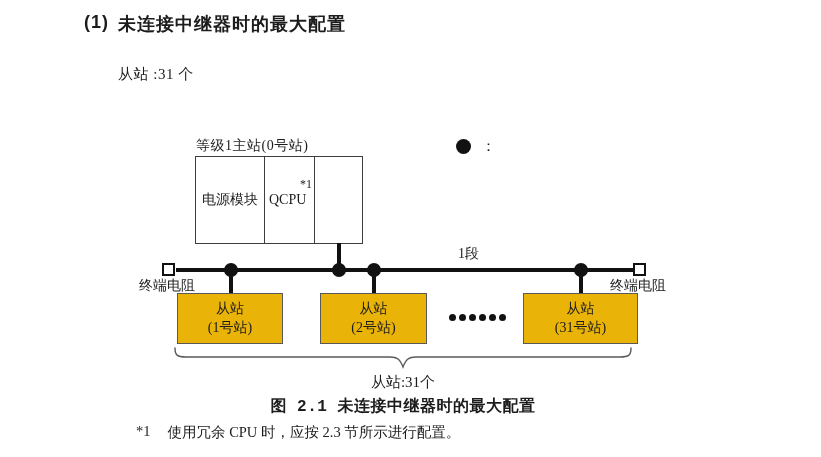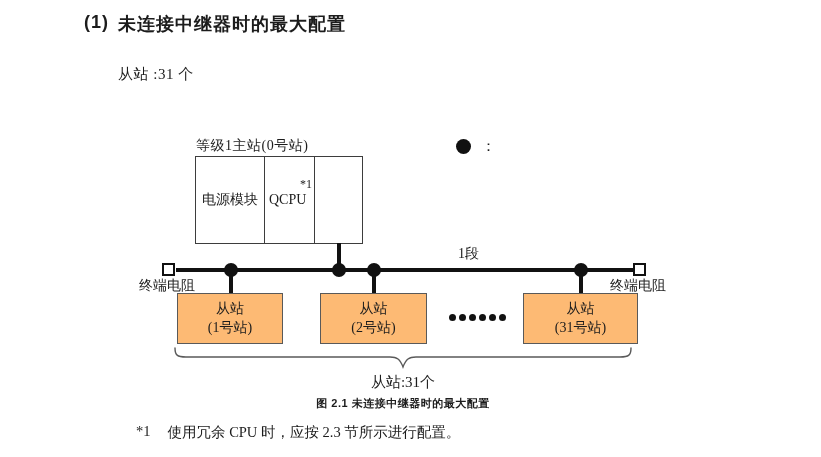--- a/index.html
+++ b/index.html
@@ -52,39 +52,39 @@
   .seg-label{left:458px;top:245px;font-size:14px;white-space:nowrap;}
   .cp{width:14px;height:14px;border-radius:50%;background:#111;top:263px;}
   .cp1{left:224px;} .cp2{left:332px;} .cp3{left:367px;} .cp4{left:574px;}
   .sdrop{width:4px;top:270px;height:23px;}
   .sd1{left:229px;} .sd2{left:372px;} .sd3{left:579px;}
 
   
   .slave{
     top:293px;height:51px;border:1.5px solid #595959;box-sizing:border-box;
     display:flex;flex-direction:column;justify-content:center;align-items:center;
-    font-size:14px;line-height:1.35;background:#fdba74;text-align:center;
+    font-size:14px;line-height:1.35;background:#eab308;text-align:center;
   }
   .slave1{left:177px;width:106px;}
   .slave2{left:320px;width:107px;}
   .slave3{left:523px;width:115px;}
 
   
   .dots{left:449px;top:314px;display:flex;gap:3px;align-items:center;}
   .dots span{width:7px;height:7px;border-radius:50%;background:#111;display:block;}
 
   
   .brace{left:170px;top:346px;width:466px;height:26px;}
   .brace-label{left:403px;top:373px;transform:translateX(-50%);font-size:15px;white-space:nowrap;}
 
   
   .caption{
     left:403px;top:396px;transform:translateX(-50%);
-    font-family:Liberation Sans, sans-serif;
-    font-weight:bold;font-size:11px;letter-spacing:.5px;white-space:nowrap;
+    font-family:Liberation Mono, monospace;
+    font-weight:bold;font-size:16px;letter-spacing:.5px;white-space:nowrap;
   }
   .footnote{left:136px;top:423px;font-size:14.5px;display:flex;gap:17px;white-space:nowrap;}
 </style>
 </head>
 <body>
 
 <div class="page">
 
   <div class="abs heading">
     <span>(1)</span>

